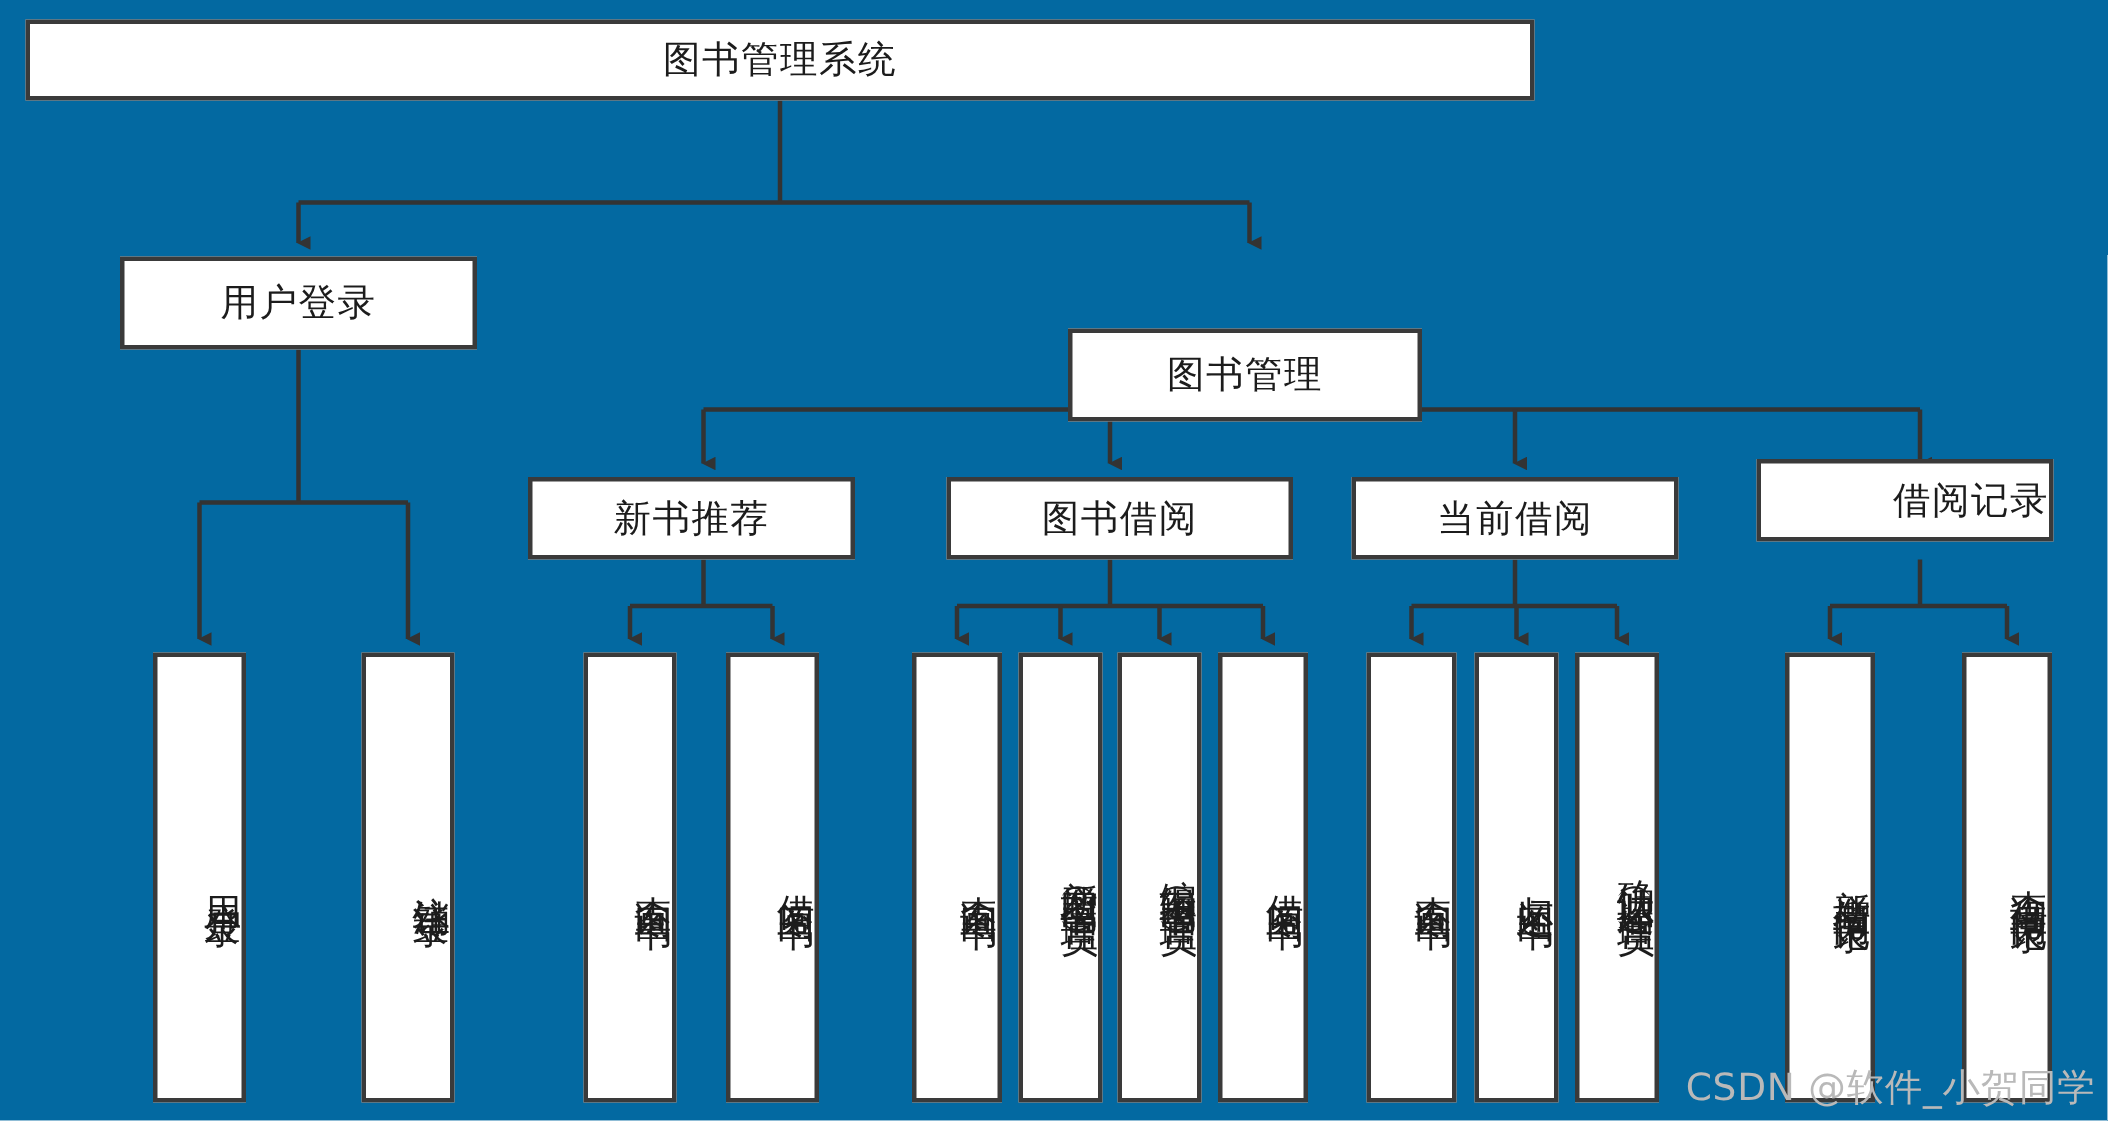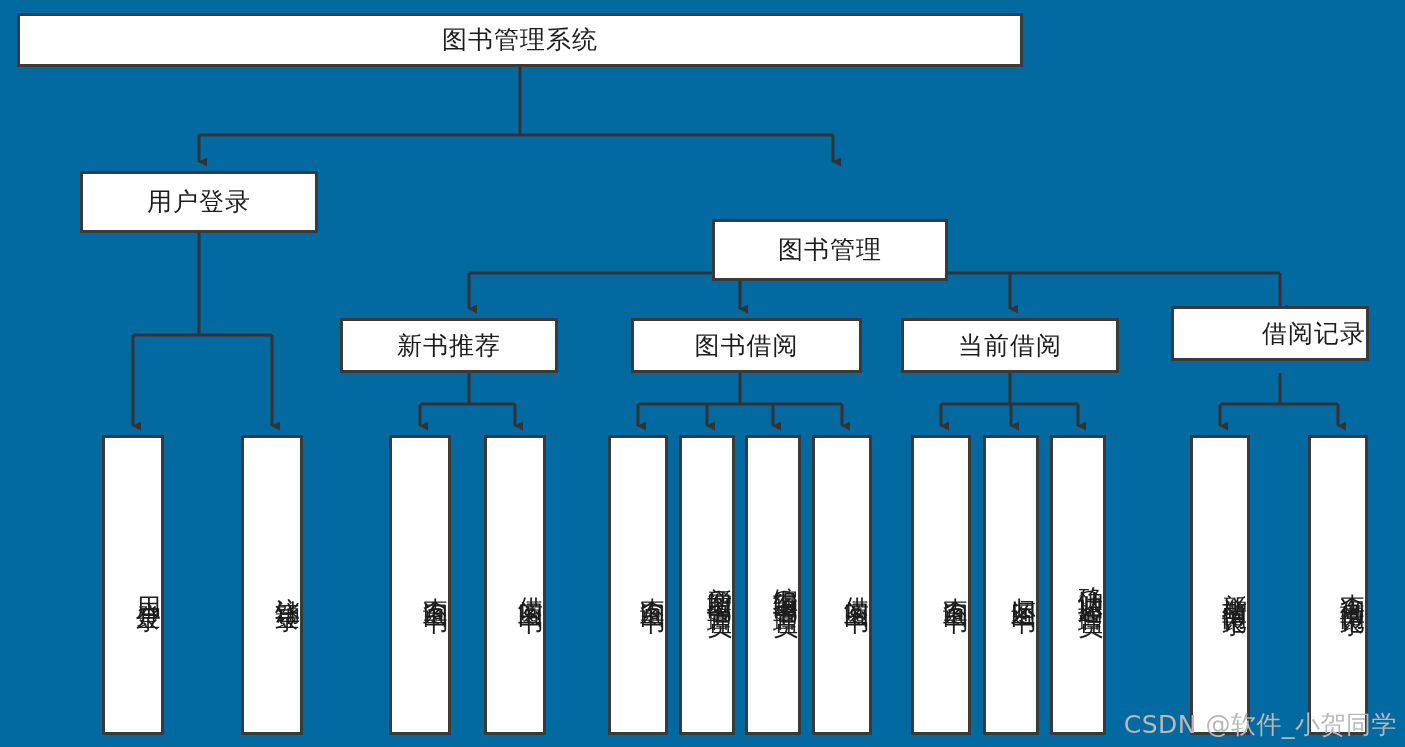--- a/index.html
+++ b/index.html
@@ -129,21 +129,21 @@
     <span>图书管理系统</span>
   </div>
 
   <div class="node node-h" style="left:80px; top:171px; width:238px; height:62px;">
     <span>用户登录</span>
   </div>
   <div class="node node-h" style="left:712px; top:171px; width:236px; height:62px;margin-top:48px;">
     <span>图书管理</span>
   </div>
 
-  <div class="node node-h" style="left:340px; top:318px; width:218px; height:55px;">
+  <div class="node node-h" style="left:352px; top:318px; width:218px; height:55px;">
     <span>新书推荐</span>
   </div>
   <div class="node node-h" style="left:631px; top:318px; width:231px; height:55px;">
     <span>图书借阅</span>
   </div>
   <div class="node node-h" style="left:901px; top:318px; width:218px; height:55px;text-align:center;">
     <span>当前借阅</span>
   </div>
   <div class="node node-h" style="left:1171px; top:306px; width:198px; height:55px;justify-content:flex-end;">
     <span>借阅记录</span>

